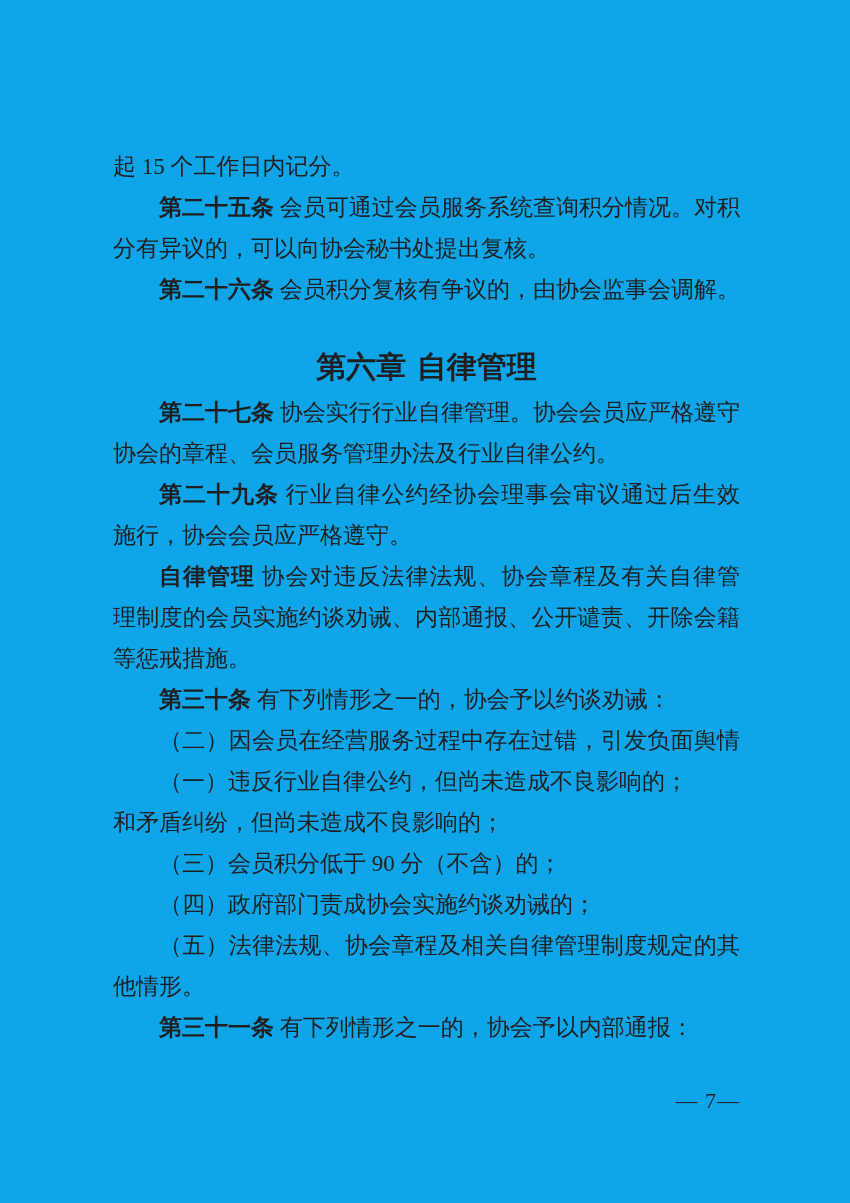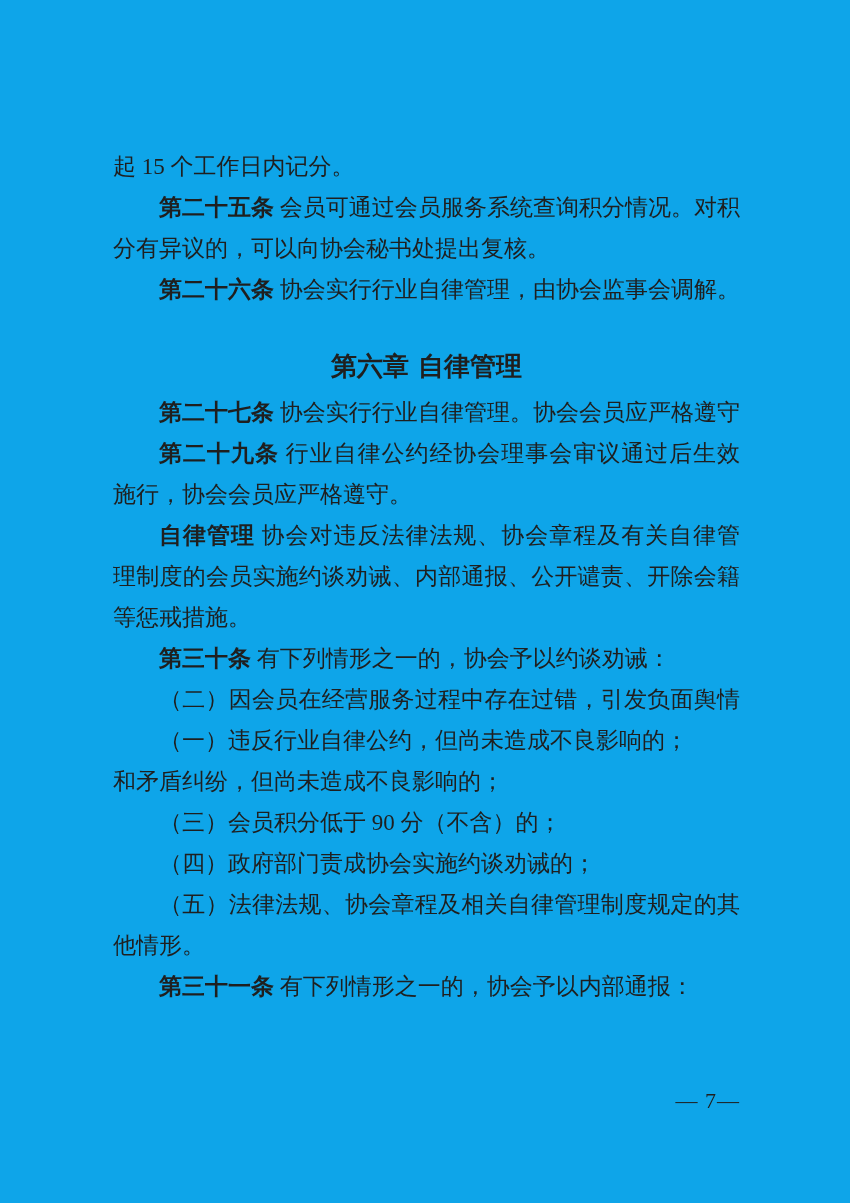--- a/index.html
+++ b/index.html
@@ -42,42 +42,43 @@
   }
   .line.chapter {
     margin-top: 36px;
     margin-bottom: 5px;
     text-align: center;
     text-align-last: center;
     text-indent: 0;
     white-space: nowrap;
     font-family: "DejaVu Sans", "Liberation Sans", sans-serif;
     font-weight: 700;
-    font-size: 26px;
+    font-size: 30px;
   }
   .footer {
     position: absolute;
     top: 1088px;
     right: 110px;
     font-size: 22px;
     line-height: 26px;
     letter-spacing: 1px;
   }
 </style>
 </head>
 <body>
 
 <div class="page">
   <div class="text-block">
       <div class="line"><span class="normal">起 15 个工作日内记分。</span></div>
       <div class="line indent fill"><span class="lead">第二十五条</span><span class="normal"> 会员可通过会员服务系统查询积分情况。对积</span></div>
       <div class="line"><span class="normal">分有异议的，可以向协会秘书处提出复核。</span></div>
-      <div class="line indent fill"><span class="lead">第二十六条</span><span class="normal"> 协会实行行业自律管理，由协会监事会调解。</span></div>
+      <div class="line indent fill"><span class="lead">第二十六条</span><span class="normal"> 会员积分复核有争议的，由协会监事会调解。</span></div>
       <div class="line chapter">第六章 自律管理</div>
       <div class="line indent fill"><span class="lead">第二十七条</span><span class="normal"> 协会实行行业自律管理。协会会员应严格遵守</span></div>
+      <div class="line"><span class="normal">协会的章程、会员服务管理办法及行业自律公约。</span></div>
       <div class="line indent fill"><span class="lead">第二十九条</span><span class="normal"> 行业自律公约经协会理事会审议通过后生效</span></div>
       <div class="line"><span class="normal">施行，协会会员应严格遵守。</span></div>
       <div class="line indent fill"><span class="lead">自律管理</span><span class="normal"> 协会对违反法律法规、协会章程及有关自律管</span></div>
       <div class="line fill"><span class="normal">理制度的会员实施约谈劝诫、内部通报、公开谴责、开除会籍</span></div>
       <div class="line"><span class="normal">等惩戒措施。</span></div>
       <div class="line indent"><span class="lead">第三十条</span><span class="normal"> 有下列情形之一的，协会予以约谈劝诫：</span></div>
       <div class="line indent fill"><span class="normal">（二）因会员在经营服务过程中存在过错，引发负面舆情</span></div>
       <div class="line indent"><span class="normal">（一）违反行业自律公约，但尚未造成不良影响的；</span></div>
       <div class="line"><span class="normal">和矛盾纠纷，但尚未造成不良影响的；</span></div>
       <div class="line indent"><span class="normal">（三）会员积分低于 90 分（不含）的；</span></div>

